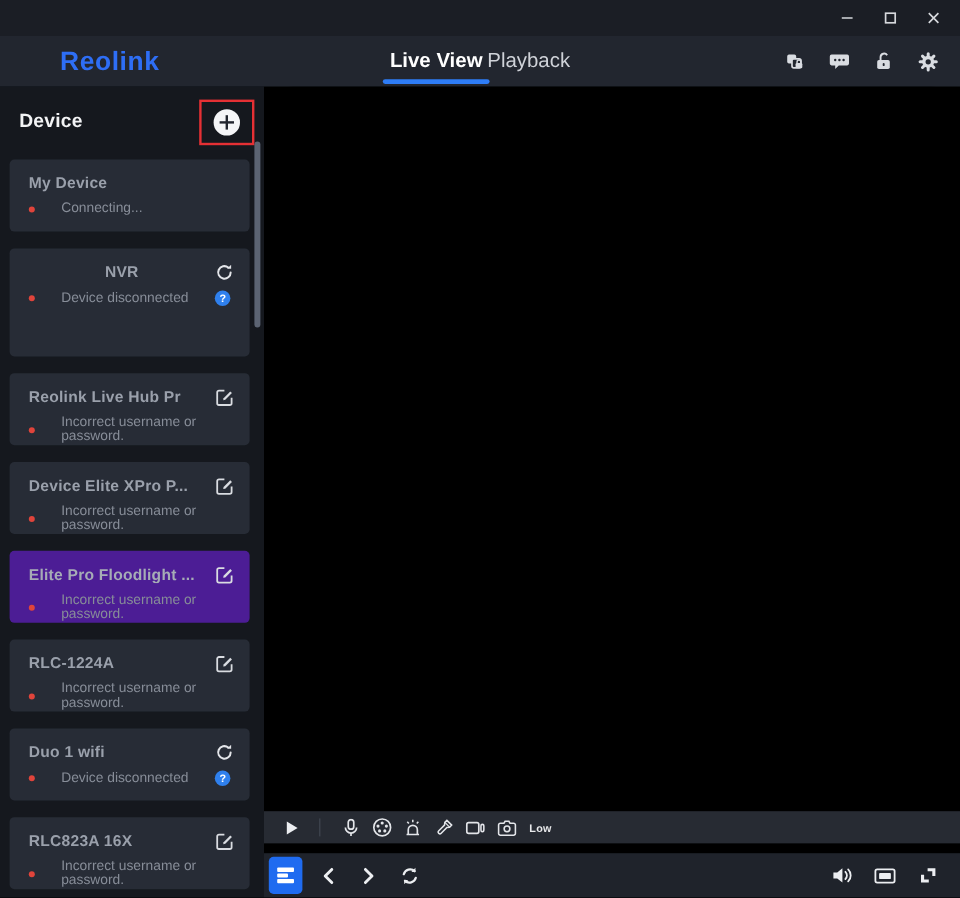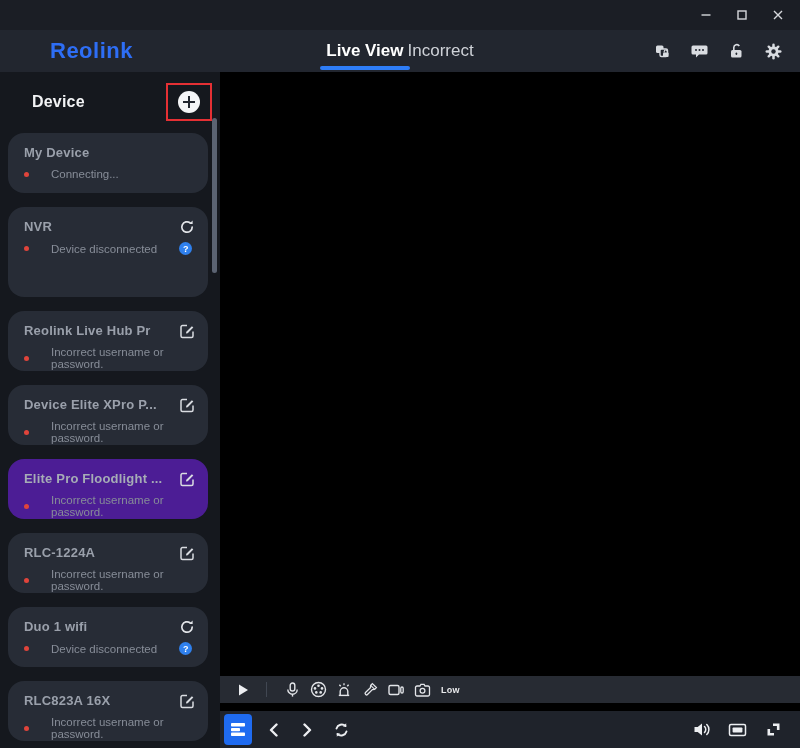--- a/index.html
+++ b/index.html
@@ -21,33 +21,33 @@
   .tab.active { color:#ffffff; font-weight:bold; }
   .tab.active .underline { position:absolute; left:-4px; right:-4px; bottom:2px; height:4px; background:#2e7df7; border-radius:2px; }
   .nav-icons { position:absolute; right:14px; top:0; height:100%; display:flex; align-items:center; gap:11px; }
   .nav-icon { width:26px; height:26px; display:flex; align-items:center; justify-content:center; cursor:pointer; }
 
   
   .body { flex:1; display:flex; min-height:0; }
 
   
   .sidebar { width:220px; flex:0 0 auto; background:#15181e; position:relative; overflow:hidden; }
-  .sidebar-header { height:60px; display:flex; align-items:center; padding:0 32px; position:relative;text-align:right; }
+  .sidebar-header { height:60px; display:flex; align-items:center; padding:0 16px; position:relative;text-align:right; }
   .sidebar-title { color:#f2f3f5; font-size:16px; font-weight:bold; letter-spacing:0.2px; }
   .add-wrap { position:absolute; right:8px; top:11px; width:46px; height:38px; border:2px solid #e53034; display:flex; align-items:center; justify-content:center; }
   .add-btn { width:22px; height:22px; border-radius:50%; background:#f4f5f7; position:relative; cursor:pointer; }
   .add-btn::before, .add-btn::after { content:""; position:absolute; background:#21252e; }
   .add-btn::before { left:5px; right:5px; top:10px; height:2px; }
   .add-btn::after { top:5px; bottom:5px; left:10px; width:2px; }
 
   .scroll-thumb { position:absolute; right:3px; top:46px; width:5px; height:155px; border-radius:3px; background:#5b6372; }
 
   .device-list { padding:1px 12px 0 8px; display:flex; flex-direction:column; gap:14px; }
-  .card { background:#272c36; border-radius:16px; height:60px; padding:12px 12px 0 16px; position:relative; cursor:pointer; }
-  .card.tall { height:90px; }
+  .card { background:#272c36; border-radius:4px; height:60px; padding:12px 12px 0 16px; position:relative; cursor:pointer; }
+  .card.tall { height:90px;text-align:center; }
   .card.selected { background:#4c1d95; }
   .card-name { color:#9aa0ab; font-size:13px; font-weight:bold; letter-spacing:0.2px; white-space:nowrap; overflow:hidden; max-width:155px; }
   .card.selected .card-name { color:#a6acb6; }
   .card-action { position:absolute; right:12px; top:11px; width:18px; height:18px; display:flex; align-items:center; justify-content:center; cursor:pointer; }
   .status-row { display:flex; align-items:center; gap:22px; margin-top:8px; }
   .dot { width:5px; height:5px; border-radius:50%; background:#e0443b; flex:0 0 auto; }
   .status-text { color:#878d98; font-size:11.5px; }
   .help-badge { width:13px; height:13px; border-radius:50%; background:#2f80ed; color:#fff; font-size:9px; font-weight:bold;
                 display:flex; align-items:center; justify-content:center; cursor:pointer; }
   .channel-select { margin-top:9px; height:22px; background:#1c212a; border-radius:11px; display:flex; align-items:center;
@@ -104,21 +104,21 @@
 
   <div class="navbar">
     <div class="logo">Reolink</div>
 
     <div class="tabs">
       <div class="tab active">
         <span>Live View</span>
         <span class="underline"></span>
       </div>
       <div class="tab">
-        <span>Incorrect</span>
+        <span>Playback</span>
       </div>
     </div>
 
     <div class="nav-icons">
       <div class="nav-icon">
         <span>
           <svg width="19" height="19" viewBox="0 0 19 19">
             <rect x="3" y="3.5" width="7.5" height="7.5" rx="1.5" fill="#d9dce1"></rect>
             <rect x="7" y="7" width="7.5" height="7.5" rx="1.5" fill="#22262f" stroke="#d9dce1" stroke-width="1.4"></rect>
             <rect x="10" y="10.5" width="5.6" height="4.4" rx="1" fill="#d9dce1"></rect>

